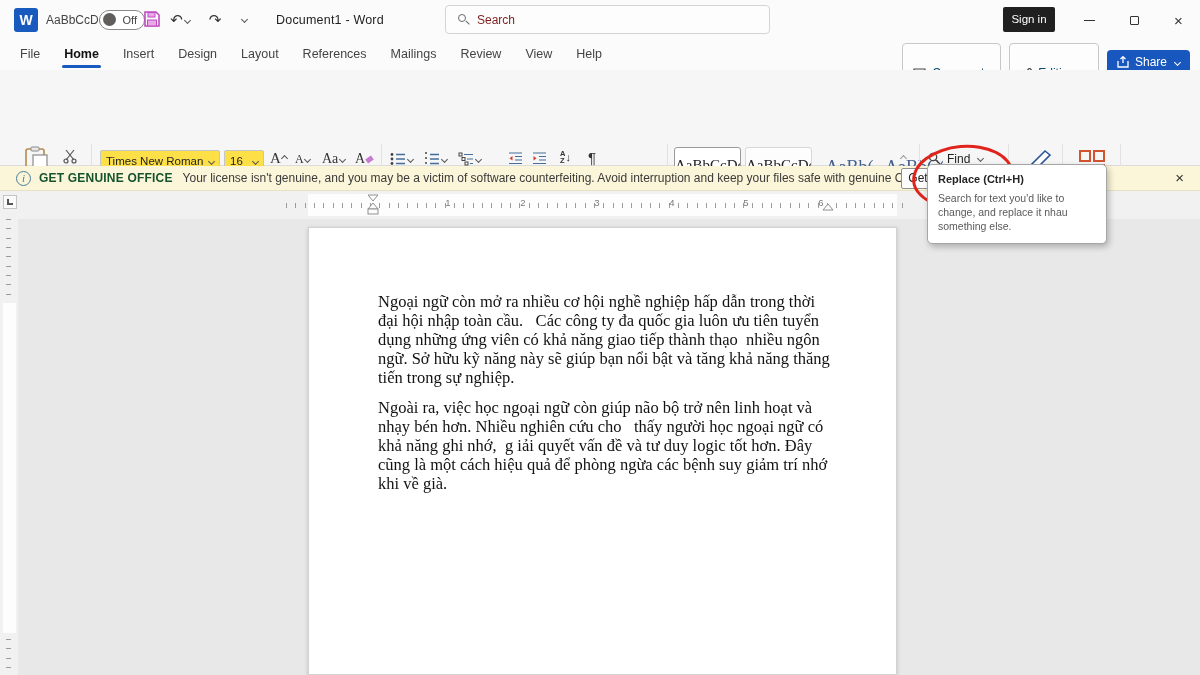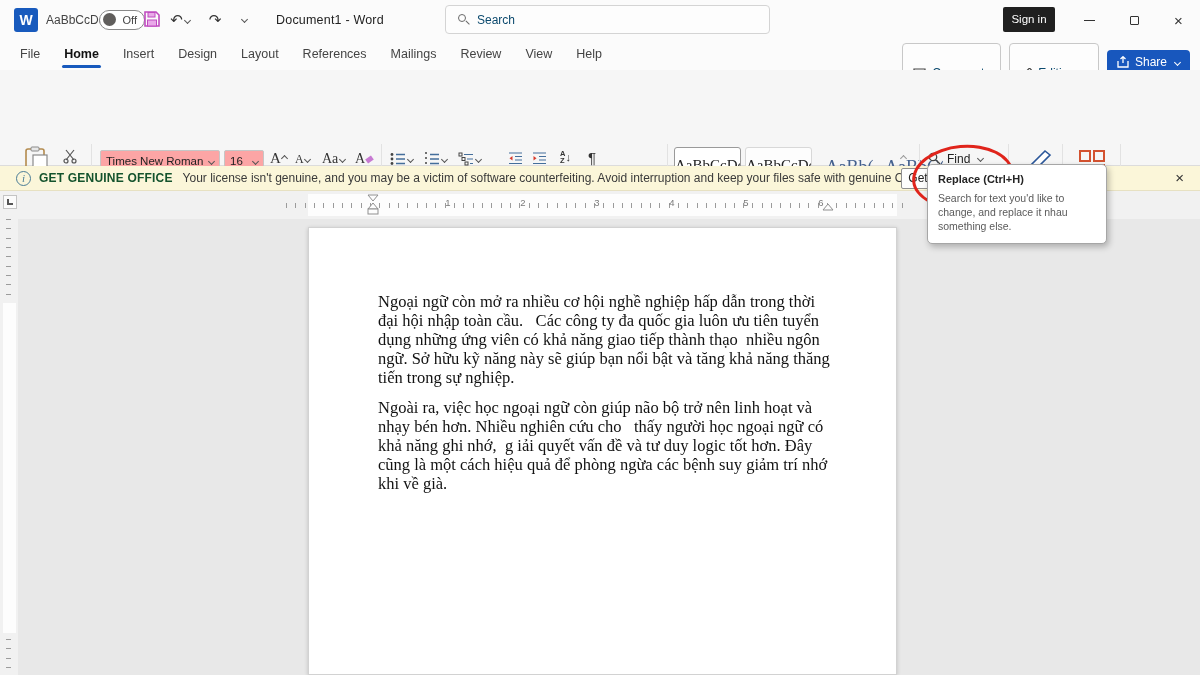--- a/index.html
+++ b/index.html
@@ -14,21 +14,21 @@
   .autosave-lbl { left:46px; top:13px; font-size:12px; color:#444; }
   .toggle { left:99px; top:10px; width:46px; height:20px; border:1px solid #8a8a8a; border-radius:10px; background:#fff; }
   .toggle .knob { position:absolute; left:3px; top:2px; width:13px; height:13px; border-radius:50%; background:#605e5c; }
   .toggle .state { position:absolute; right:7px; top:3px; font-size:11px; color:#444; }
   .qat-btn { top:8px; width:24px; height:24px; text-align:center; line-height:24px; font-size:15px; color:#333; }
   .doc-title { left:276px; top:13px; font-size:12.5px; color:#222; letter-spacing:.2px; }
   .searchbox { left:445px; top:5px; width:325px; height:29px; background:#fdfdfd; border:1px solid #d4d4d4; border-radius:4px; display:flex; align-items:center; padding-left:12px; gap:8px; }
   .search-glass { width:11px; height:11px; position:relative; }
   .search-glass .lens { position:absolute; left:0; top:0; width:8px; height:8px; border:1.4px solid #6a6a6a; border-radius:50%; }
   .search-glass .tail { position:absolute; left:7px; top:8px; width:5px; height:1.4px; background:#6a6a6a; transform:rotate(45deg); }
-  .search-ph { color:#0c4a6e; font-size:12px; }
+  .search-ph { color:#7f1d1d; font-size:12px; }
   .signin { left:1003px; top:7px; width:52px; height:25px; background:#202020; color:#fff; font-size:11.5px; text-align:center; line-height:25px; border-radius:2px; }
   .wbtn { top:0; width:45px; height:40px; display:flex; align-items:center; justify-content:center; color:#333; }
   .min-glyph { width:11px; height:1px; background:#333; }
   .restore-glyph { width:9px; height:9px; border:1px solid #333; border-radius:1px; position:relative; background:#fbfbfb; }
   .restore-glyph:before { content:""; position:absolute; left:2px; top:-3px; width:9px; height:9px; border:1px solid #333; border-radius:1px; z-index:-1; }
   .close-glyph { font-size:15px; color:#333; }
 
   
   .tabrow { left:0; top:40px; width:1200px; height:30px; background:#fbfbfb; display:flex; align-items:center; }
   .tab { padding:0 12px; font-size:12.5px; color:#444; height:30px; line-height:28px; position:relative; }
@@ -43,21 +43,21 @@
   .chev.up { transform:rotate(-135deg); vertical-align:-1px; }
 
   
   .ribbon { left:0; top:70px; width:1200px; height:96px; background:#f6f6f6; border-bottom:1px solid #dcdcdc; }
   .vsep { top:74px; width:1px; height:82px; background:#e2e2e2; }
   .grp-label { top:148px; font-size:11px; color:#605e5c; text-align:center; }
   .launch { width:10px; height:10px; }
   .launch:before { content:""; position:absolute; left:0; bottom:0; width:7px; height:7px; border-left:1px solid #767676; border-bottom:1px solid #767676; }
   .launch:after { content:""; position:absolute; right:0; top:0; width:5px; height:5px; border-right:1.3px solid #767676; border-bottom:1.3px solid #767676; transform:rotate(-45deg); }
   .rbtn { display:flex; align-items:center; justify-content:center; }
-  .combo { background:#fca5a5; border:1px solid #c6c6c6; border-radius:2px; height:22px; display:flex; align-items:center; padding:0 5px; font-size:11.5px; color:#222; justify-content:space-between; }
+  .combo { background:#fde047; border:1px solid #c6c6c6; border-radius:2px; height:22px; display:flex; align-items:center; padding:0 5px; font-size:11.5px; color:#222; justify-content:space-between; }
   .ficon { font-family:"Liberation Serif","DejaVu Serif",serif; font-size:14px; color:#333; }
   .underbar { position:absolute; left:2px; bottom:0; height:4px; border-radius:1px; }
 
   
   .style-card { top:77px; width:67px; height:63px; background:#fdfdfd; border:1px solid #d8d8d8; border-radius:3px; text-align:center; padding-top:9px; }
   .style-card.selected { border:1px solid #9a9a9a; background:#fff; }
   .style-prev { font-family:"Liberation Serif","DejaVu Serif",serif; font-size:15px; color:#222; white-space:nowrap; overflow:hidden; }
   .style-prev.head { color:#44618e; font-size:18px; font-weight:normal; }
   .style-name { font-size:10.5px; color:#555; margin-top:7px; white-space:nowrap; overflow:hidden; }
   .gal-btn { left:893px; width:20px; height:20px; border:1px solid #c9c9c9; background:#fdfdfd; border-radius:2px; display:flex; align-items:center; justify-content:center; }

